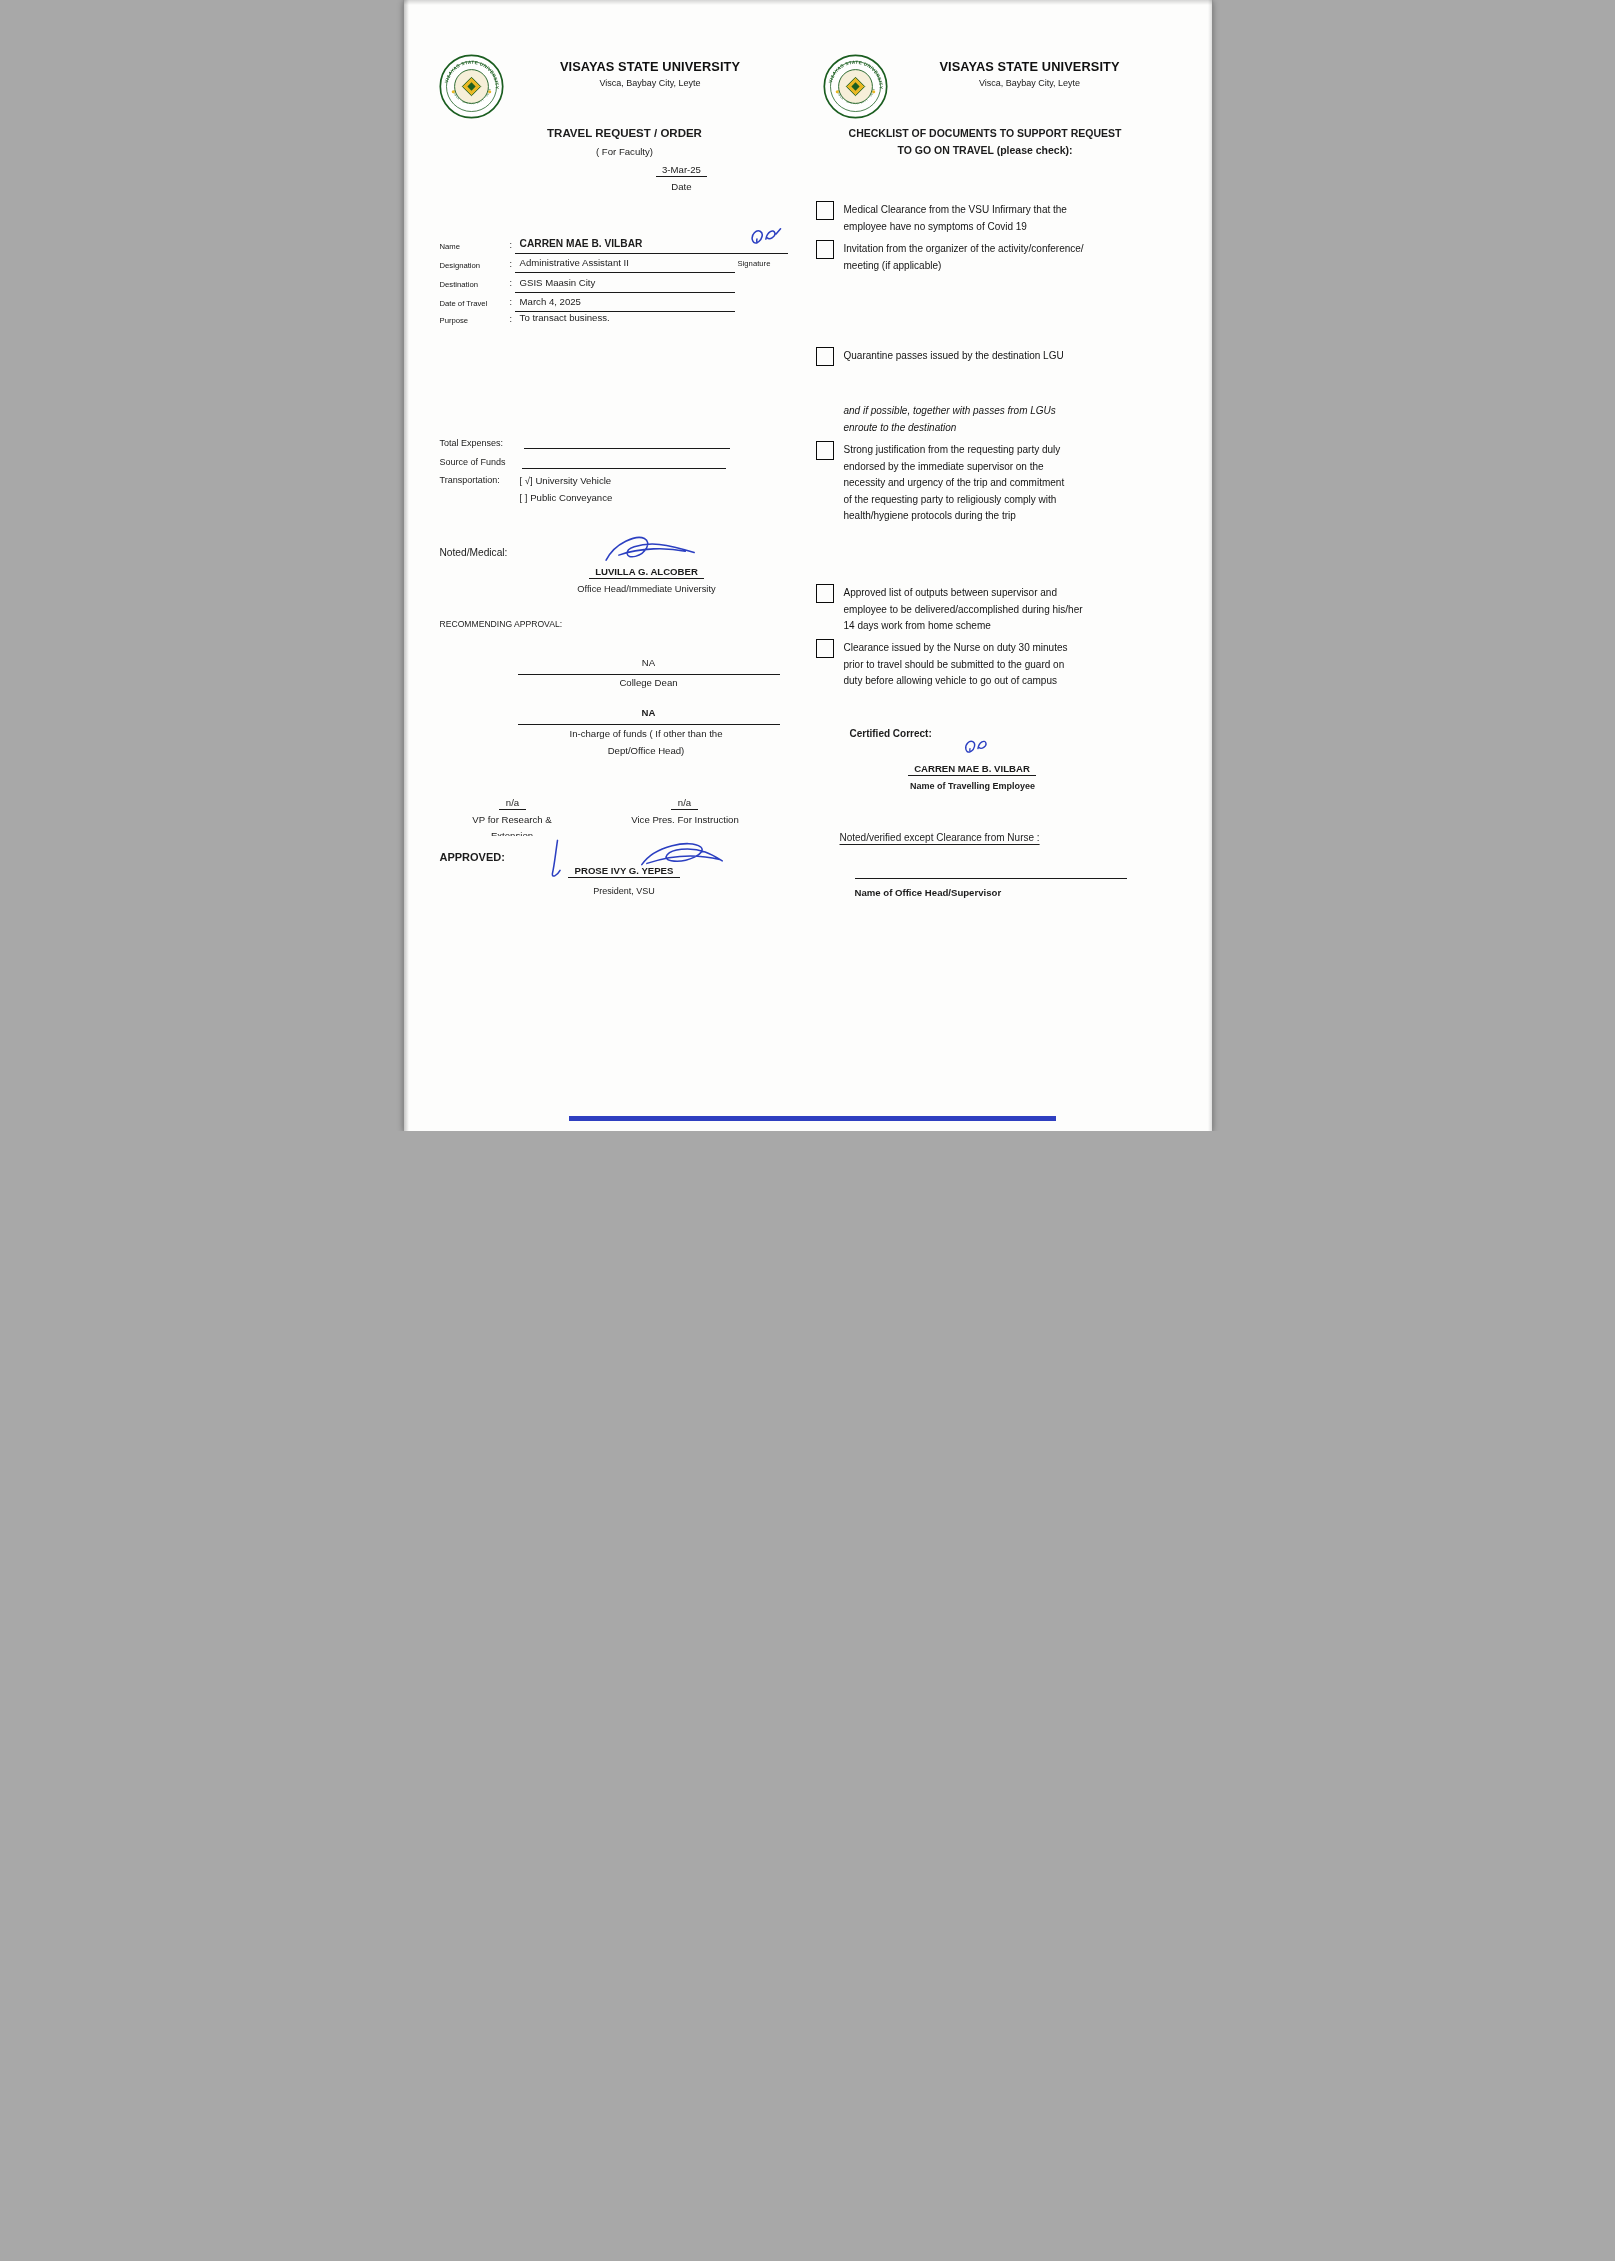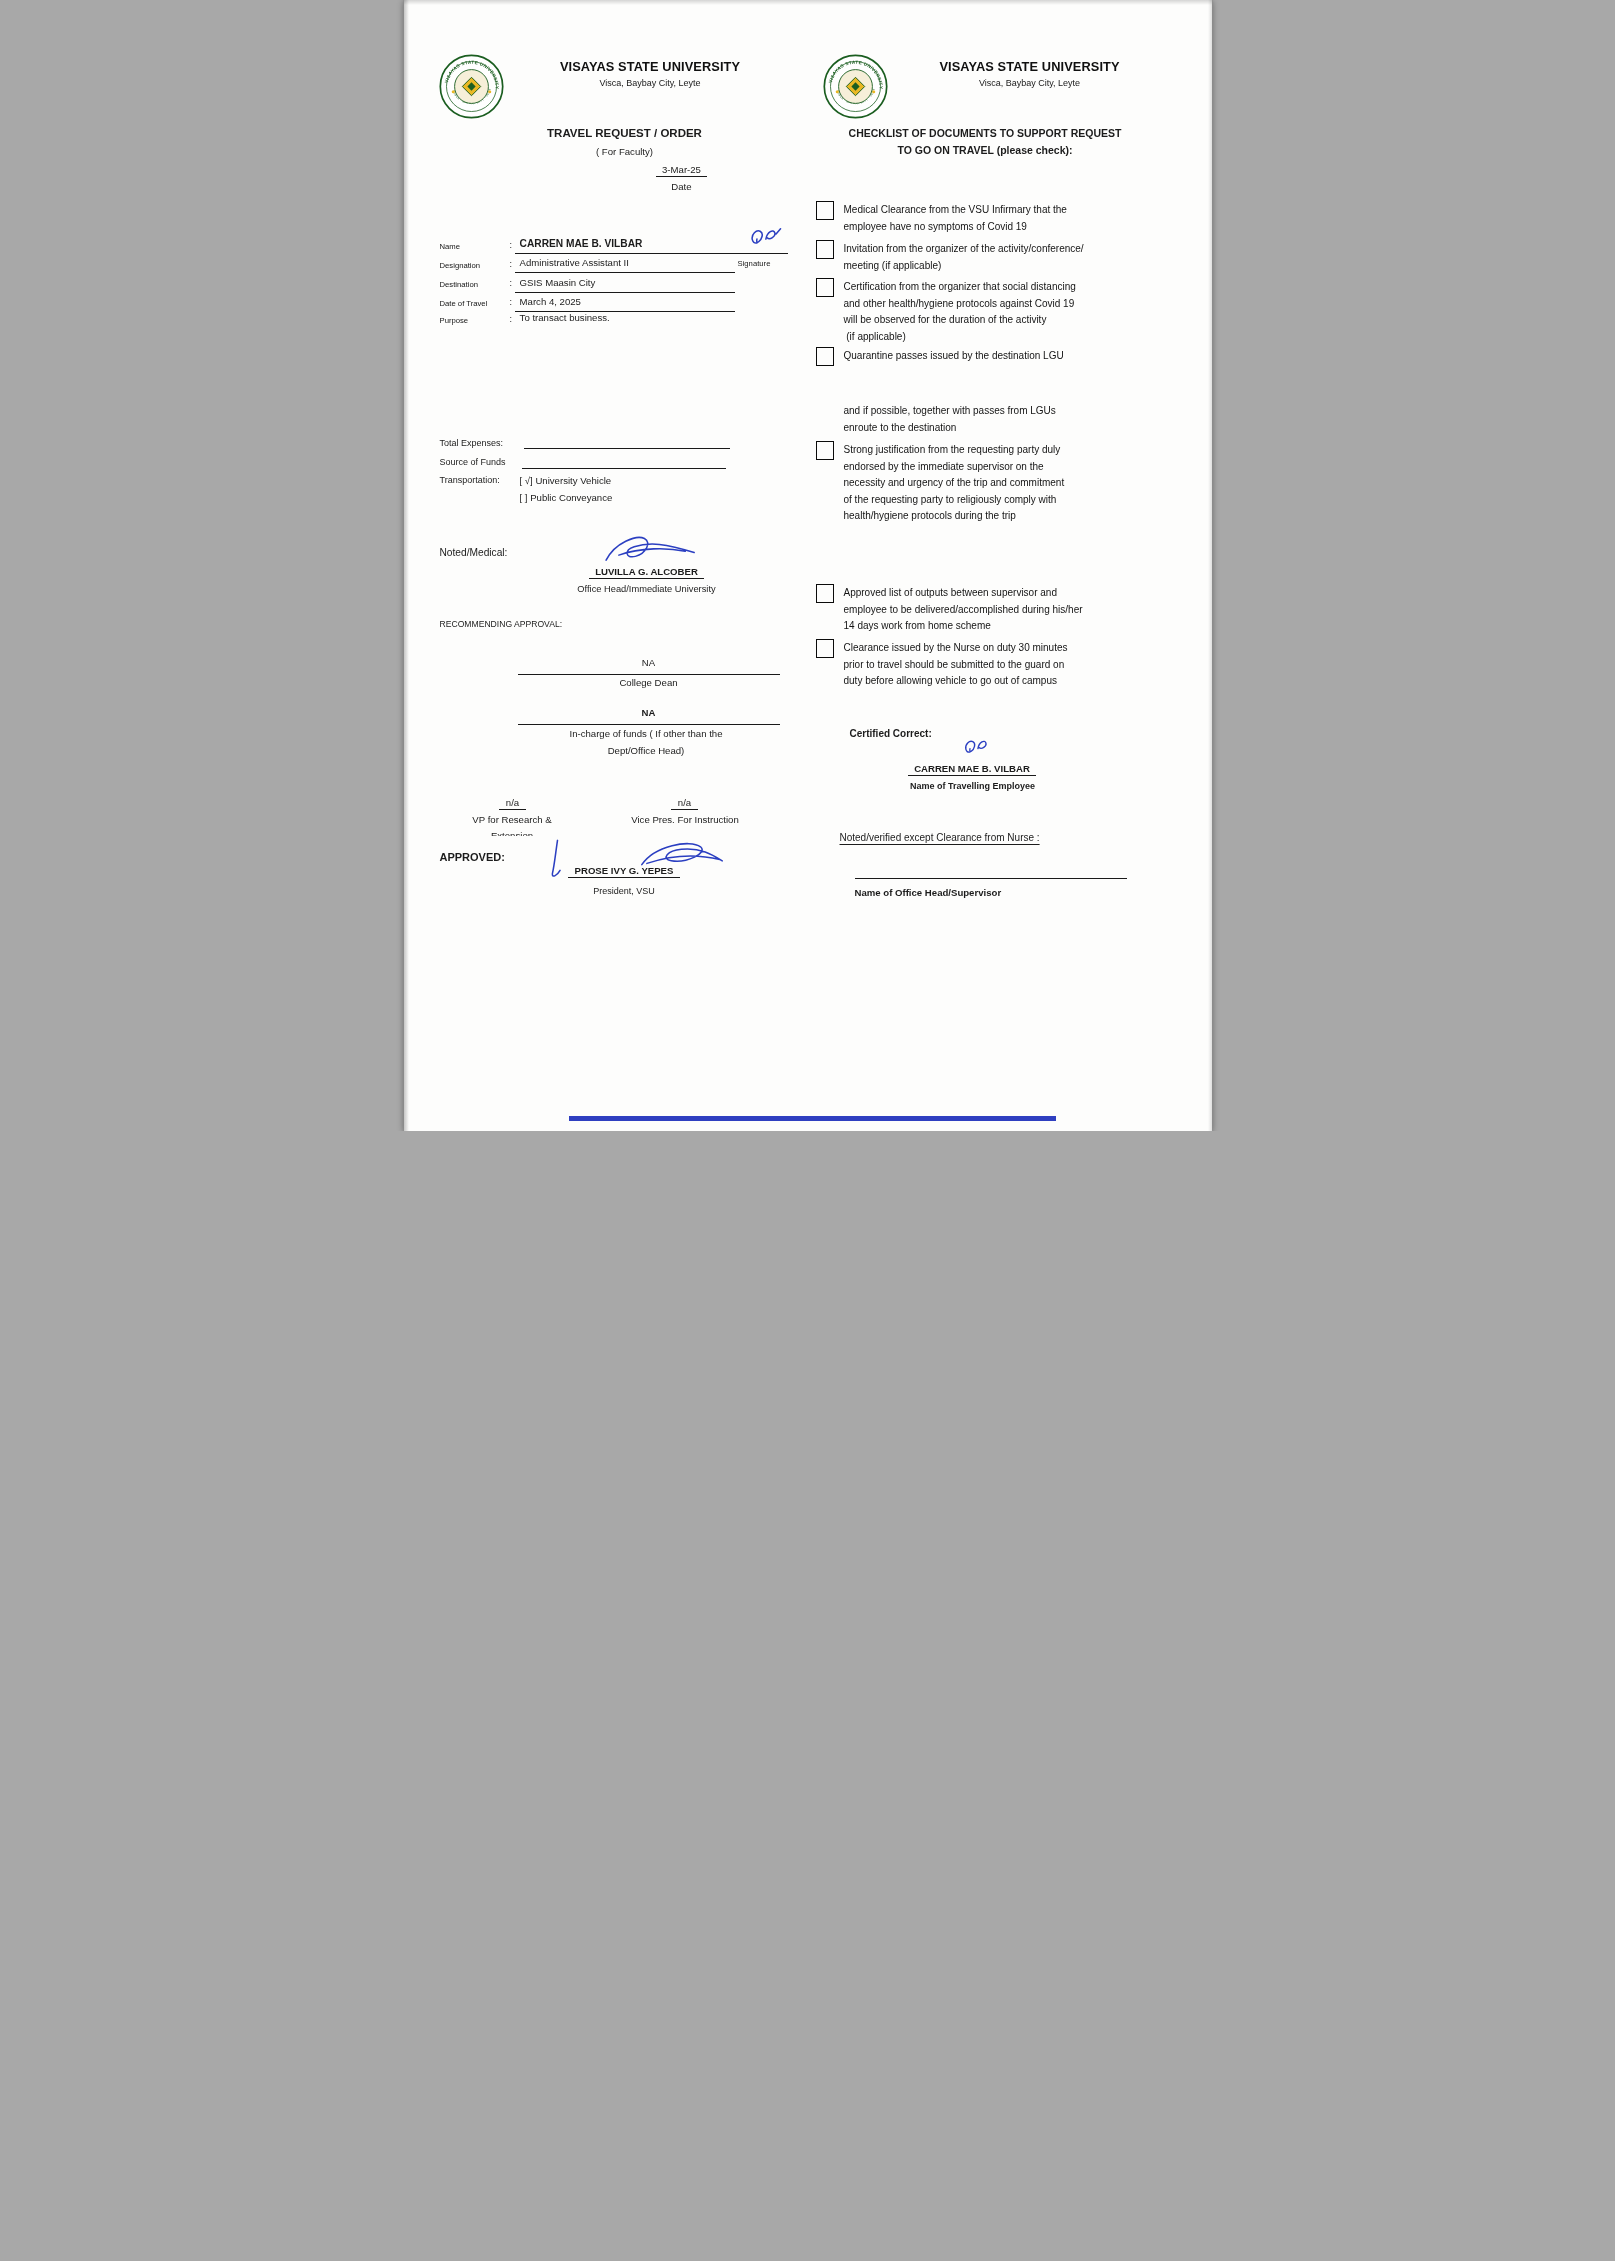--- a/index.html
+++ b/index.html
@@ -171,32 +171,25 @@
   <div class="chk-item" style="top:202px;">
     <span class="chk-box"></span>
     <div class="chk-text">Medical Clearance from the VSU Infirmary that the
 employee have no symptoms of Covid 19</div>
   </div>
   <div class="chk-item" style="top:241px;">
     <span class="chk-box"></span>
     <div class="chk-text">Invitation from the organizer of the activity/conference/
 meeting (if applicable)</div>
   </div>
-  <div class="chk-item" style="top:279px;">
-    <span class="chk-box"></span>
-    <div class="chk-text">Certification from the organizer that social distancing
-and other health/hygiene protocols against Covid 19
-will be observed for the duration of the activity
-&nbsp;(if applicable)</div>
-  </div>
   <div class="chk-item" style="top:348px;">
     <span class="chk-box"></span>
     <div class="chk-text">Quarantine passes issued by the destination LGU</div>
   </div>
-  <div class="chk-item" style="top:403px;">
+  <div class="chk-item" style="top:403px;font-style:italic;">
     <div class="chk-text">and if possible, together with passes from LGUs
 enroute to the destination</div>
   </div>
   <div class="chk-item" style="top:442px;">
     <span class="chk-box"></span>
     <div class="chk-text">Strong justification from the requesting party duly
 endorsed by the immediate supervisor on the
 necessity and urgency of the trip and commitment
 of the requesting party to religiously comply with
 health/hygiene protocols during the trip</div>

